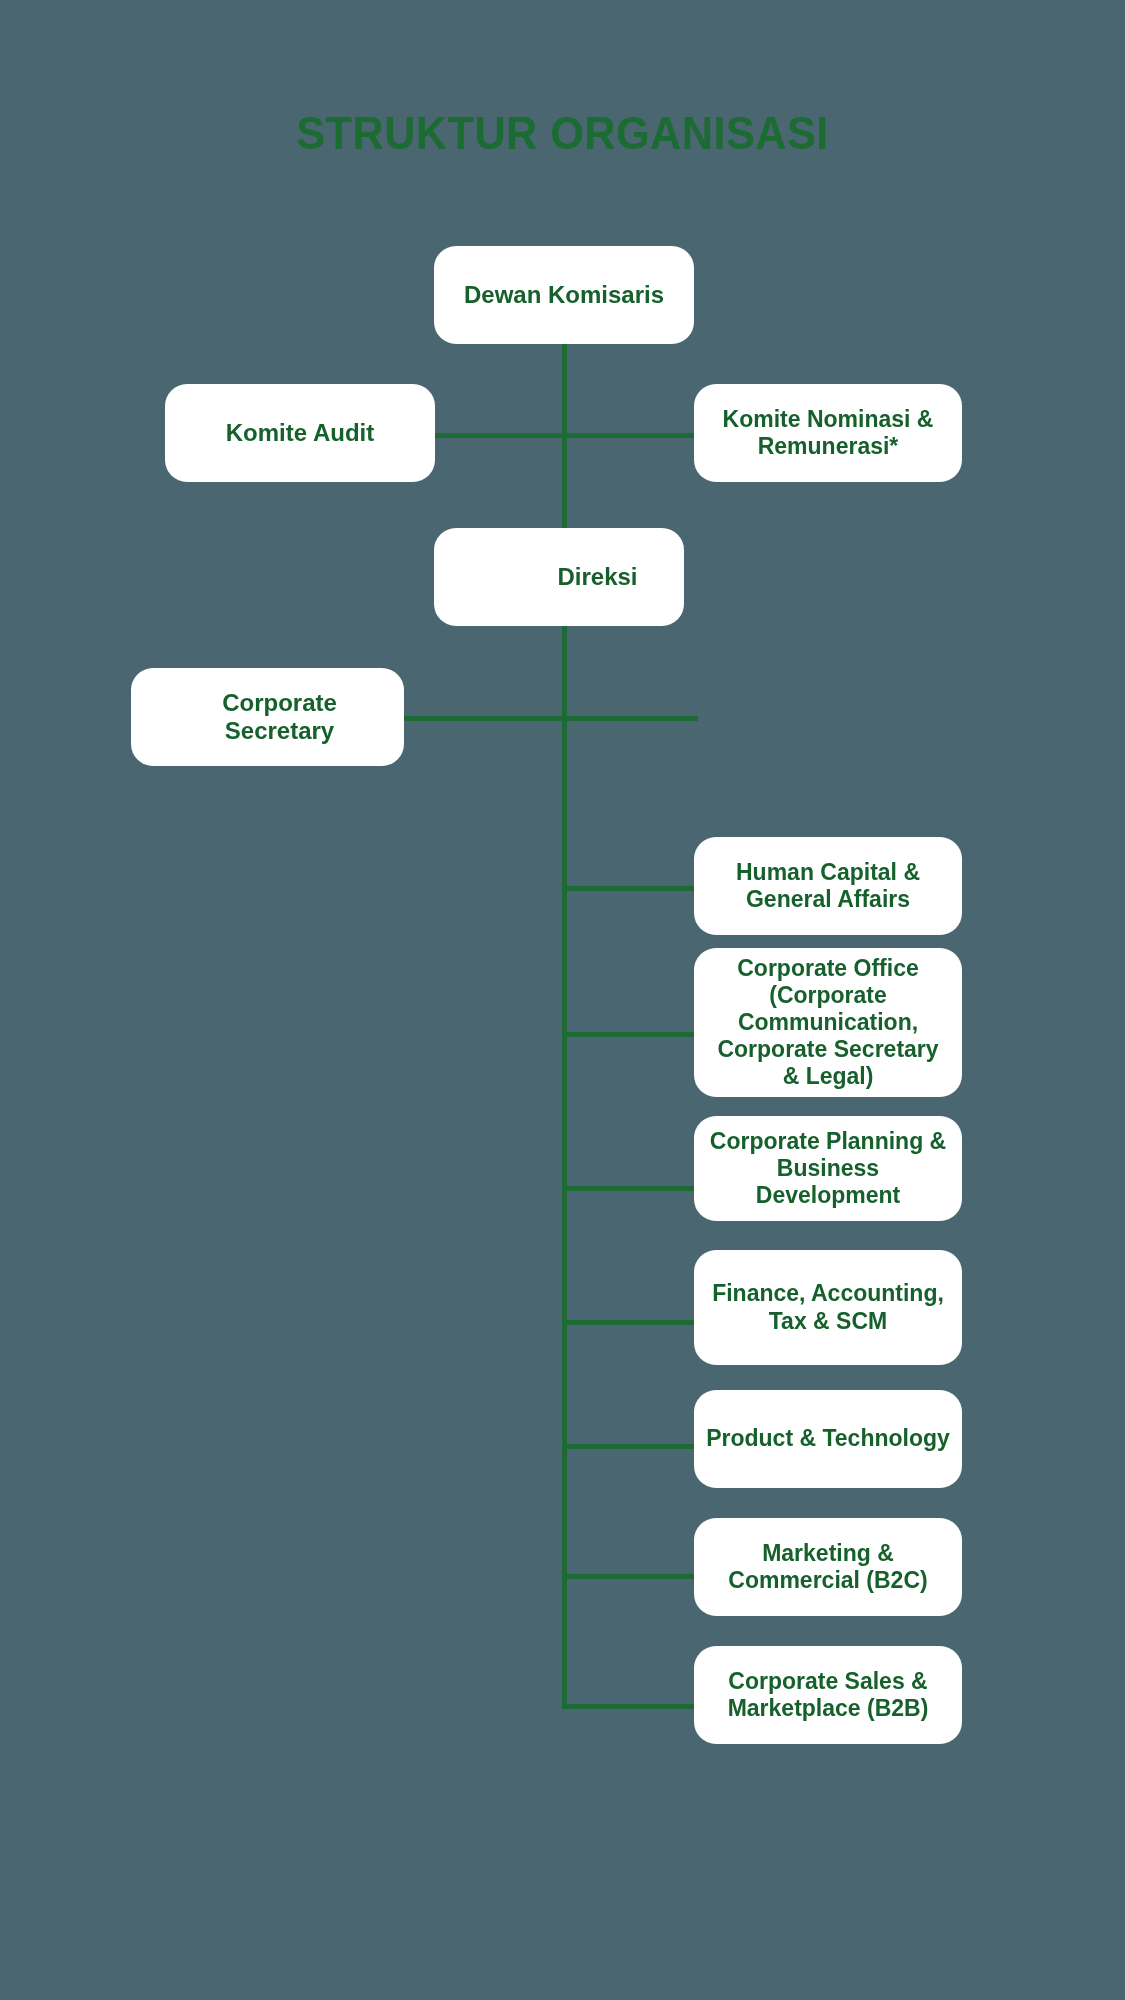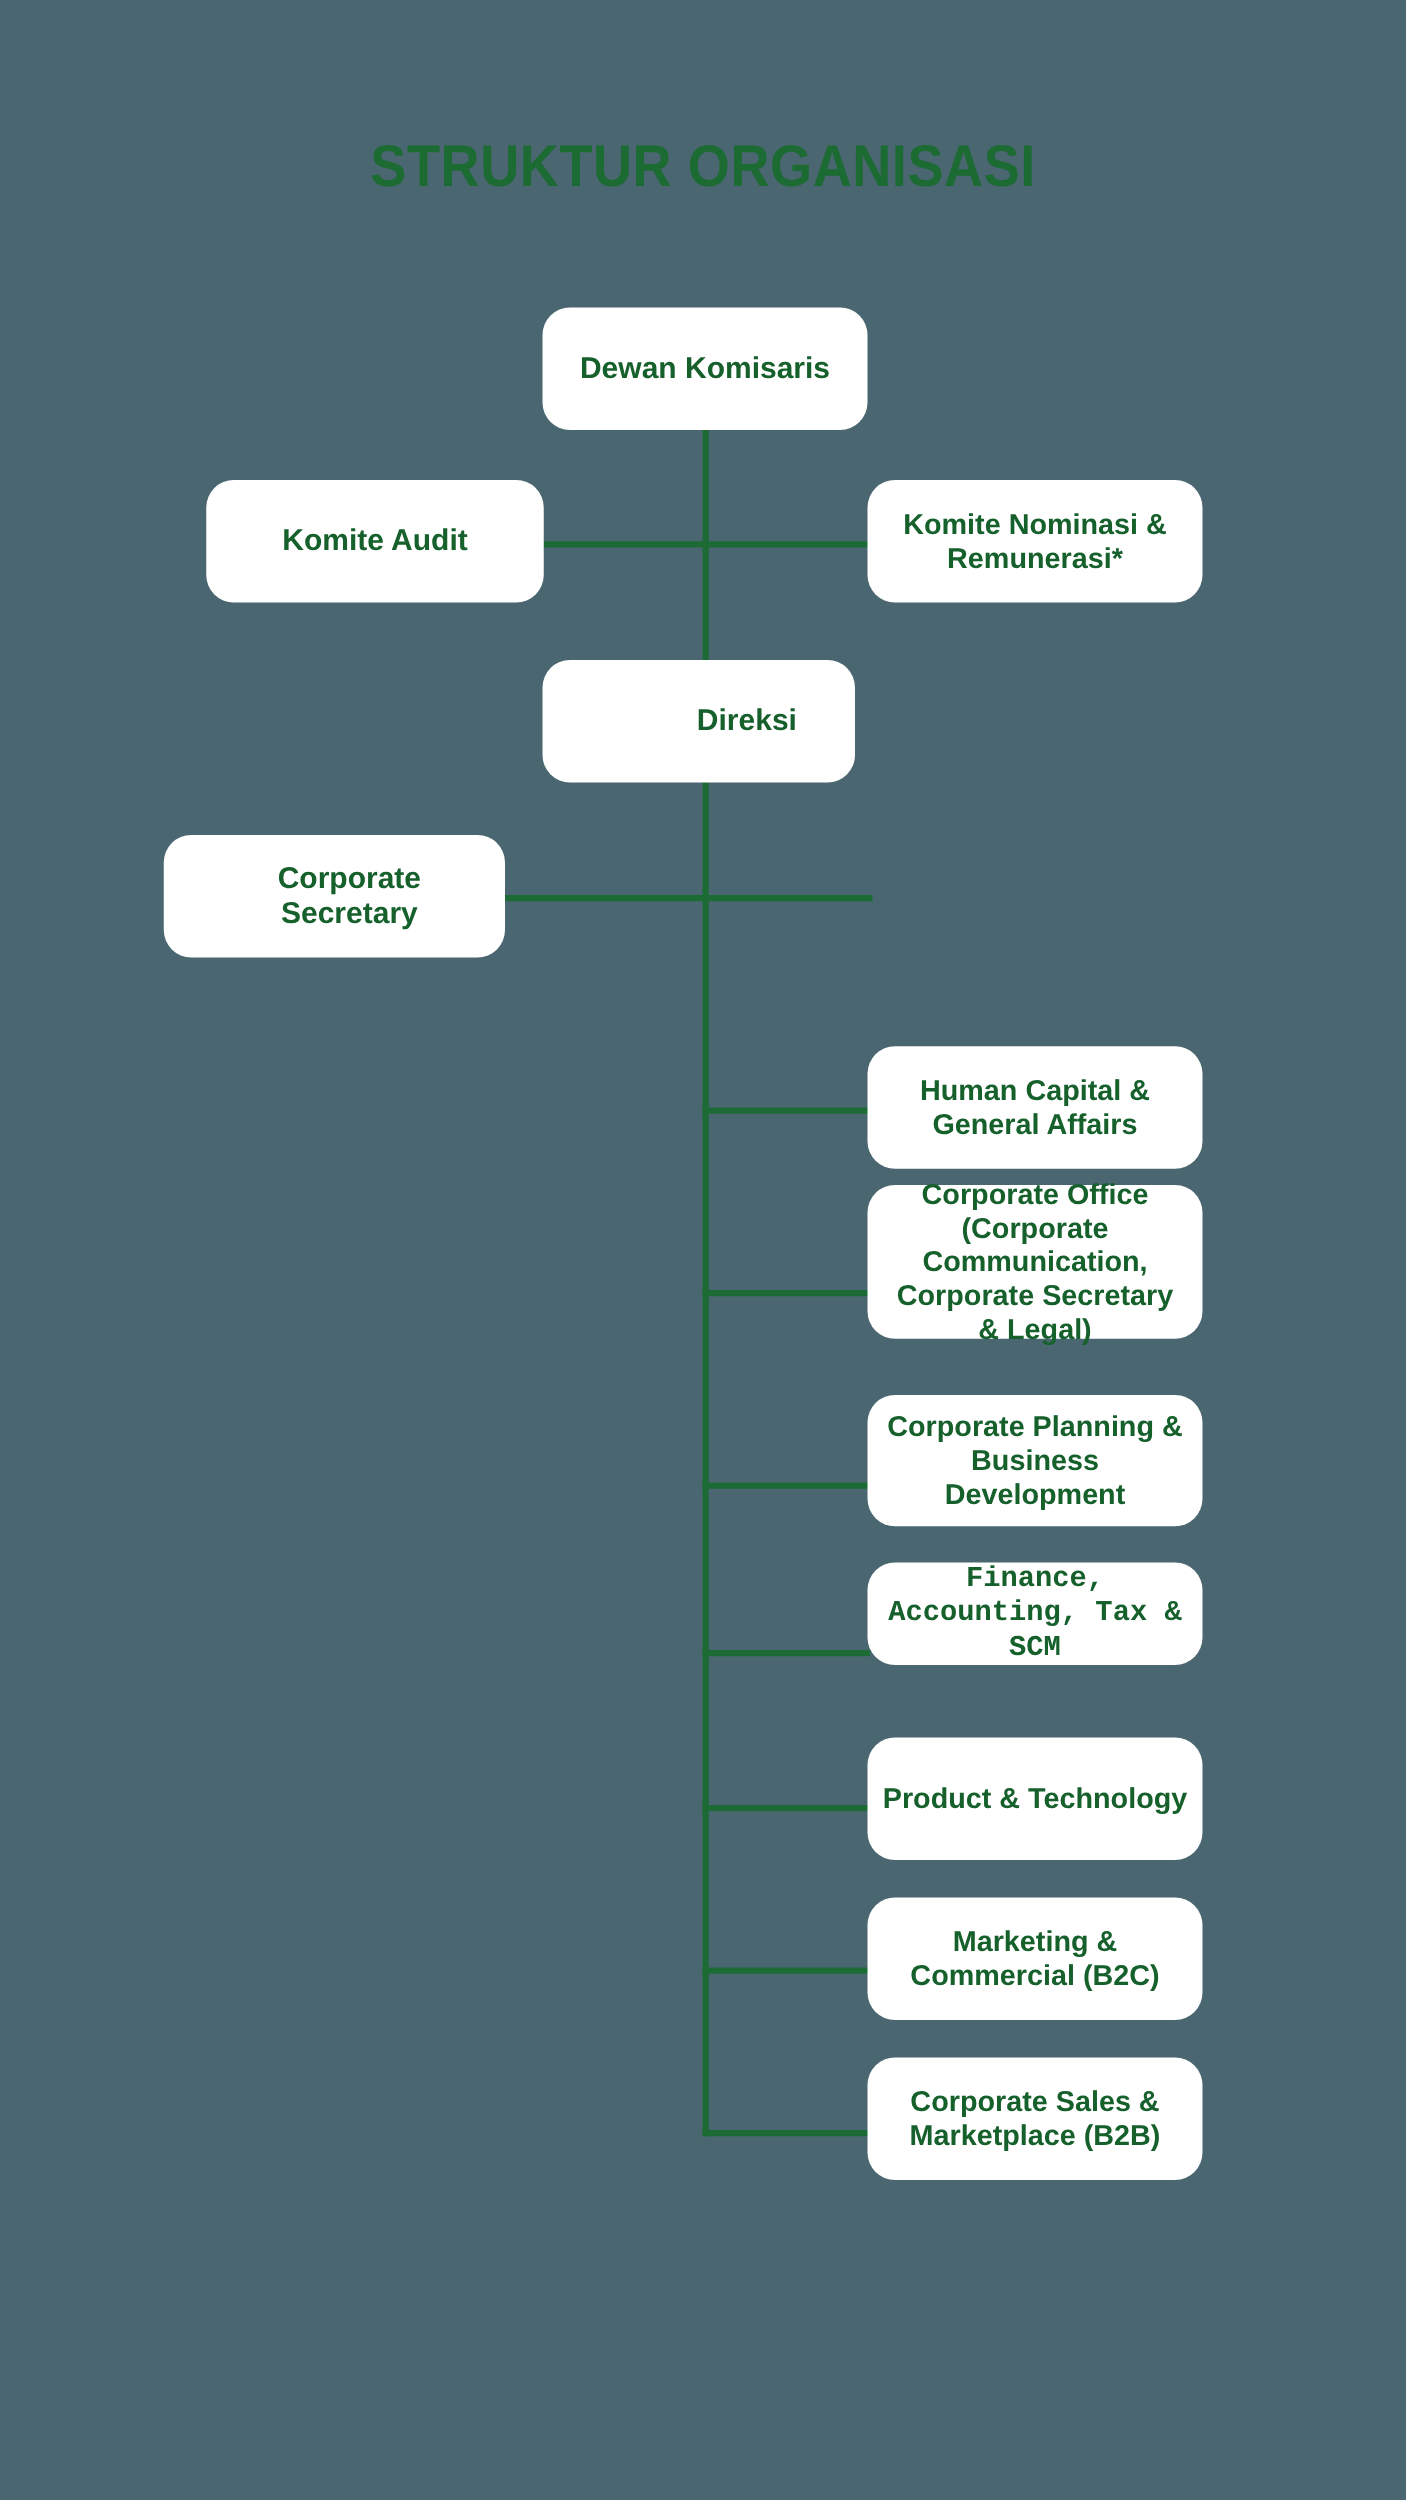--- a/index.html
+++ b/index.html
@@ -123,29 +123,29 @@
 
   <div class="node node-lg" style="left:131px; top:668px; width:273px; height:98px;padding-left:36px;">
     <span class="node-label">Corporate Secretary</span>
   </div>
 
 
   <div class="node node-md" style="left:694px; top:837px; width:268px; height:98px;">
     <span class="node-label">Human Capital &amp; General Affairs</span>
   </div>
 
-  <div class="node node-md" style="left:694px; top:948px; width:268px; height:123px;">
+  <div class="node node-md" style="left:694px; top:948px; width:268px; height:149px;">
     <span class="node-label">Corporate Office (Corporate Communication, Corporate Secretary &amp; Legal)</span>
   </div>
 
   <div class="node node-md" style="left:694px; top:1116px; width:268px; height:105px;">
     <span class="node-label">Corporate Planning &amp; Business Development</span>
   </div>
 
-  <div class="node node-md" style="left:694px; top:1250px; width:268px; height:82px;font-family:Liberation Mono, monospace;">
+  <div class="node node-md" style="left:694px; top:1250px; width:268px; height:115px;">
     <span class="node-label">Finance, Accounting, Tax &amp; SCM</span>
   </div>
 
   <div class="node node-md" style="left:694px; top:1390px; width:268px; height:98px;">
     <span class="node-label">Product &amp; Technology</span>
   </div>
 
   <div class="node node-md" style="left:694px; top:1518px; width:268px; height:98px;">
     <span class="node-label">Marketing &amp; Commercial (B2C)</span>
   </div>

